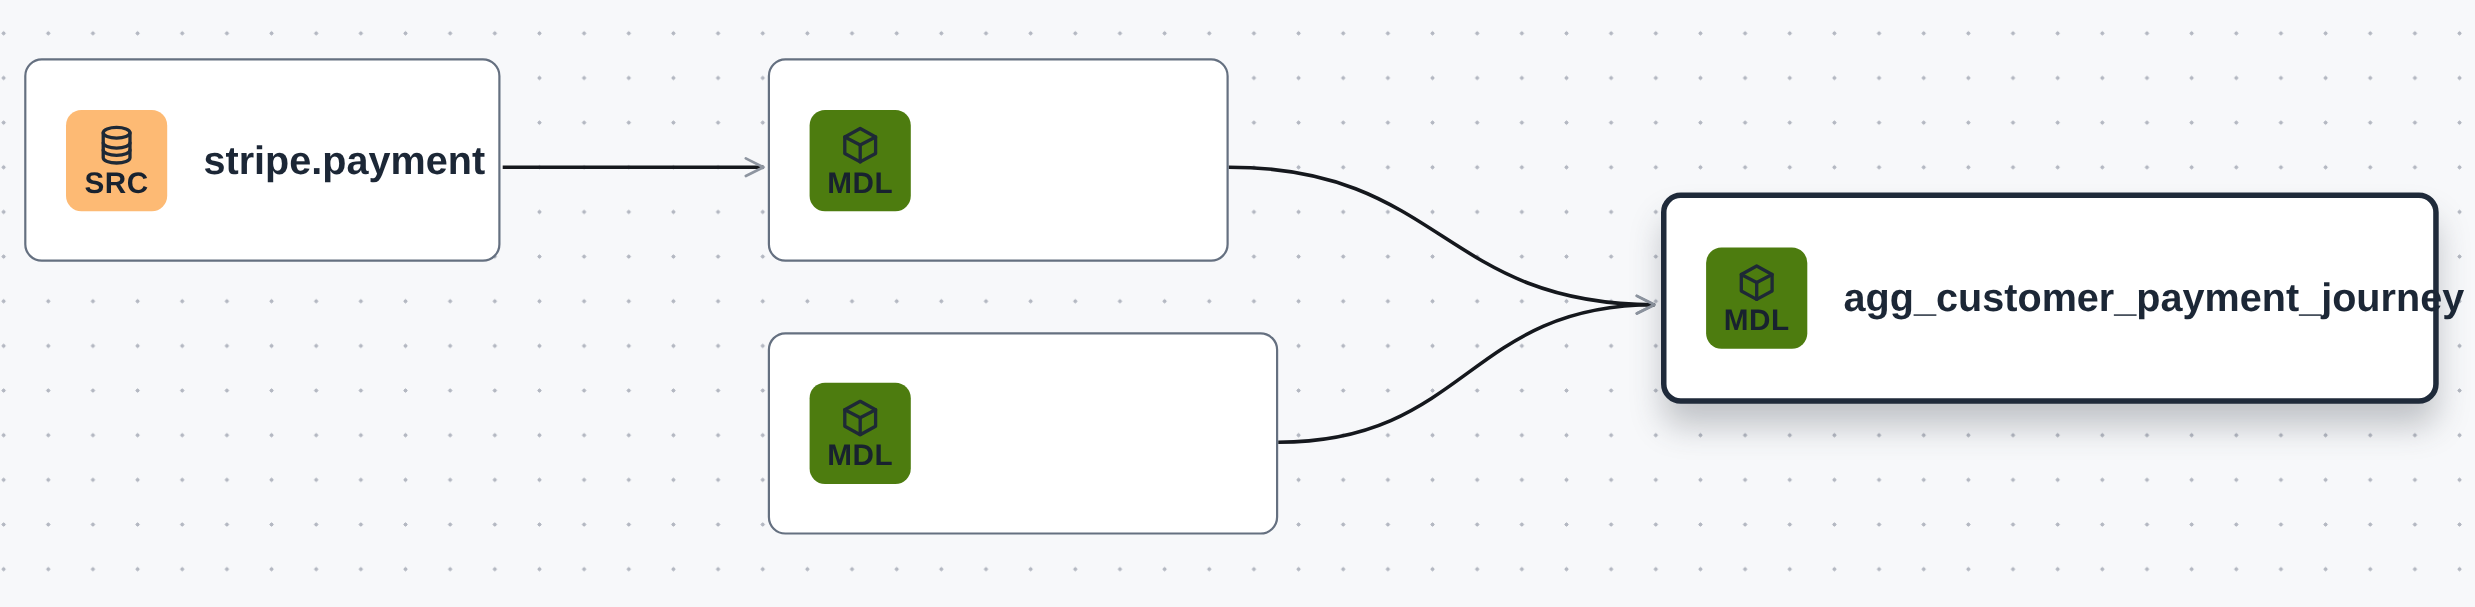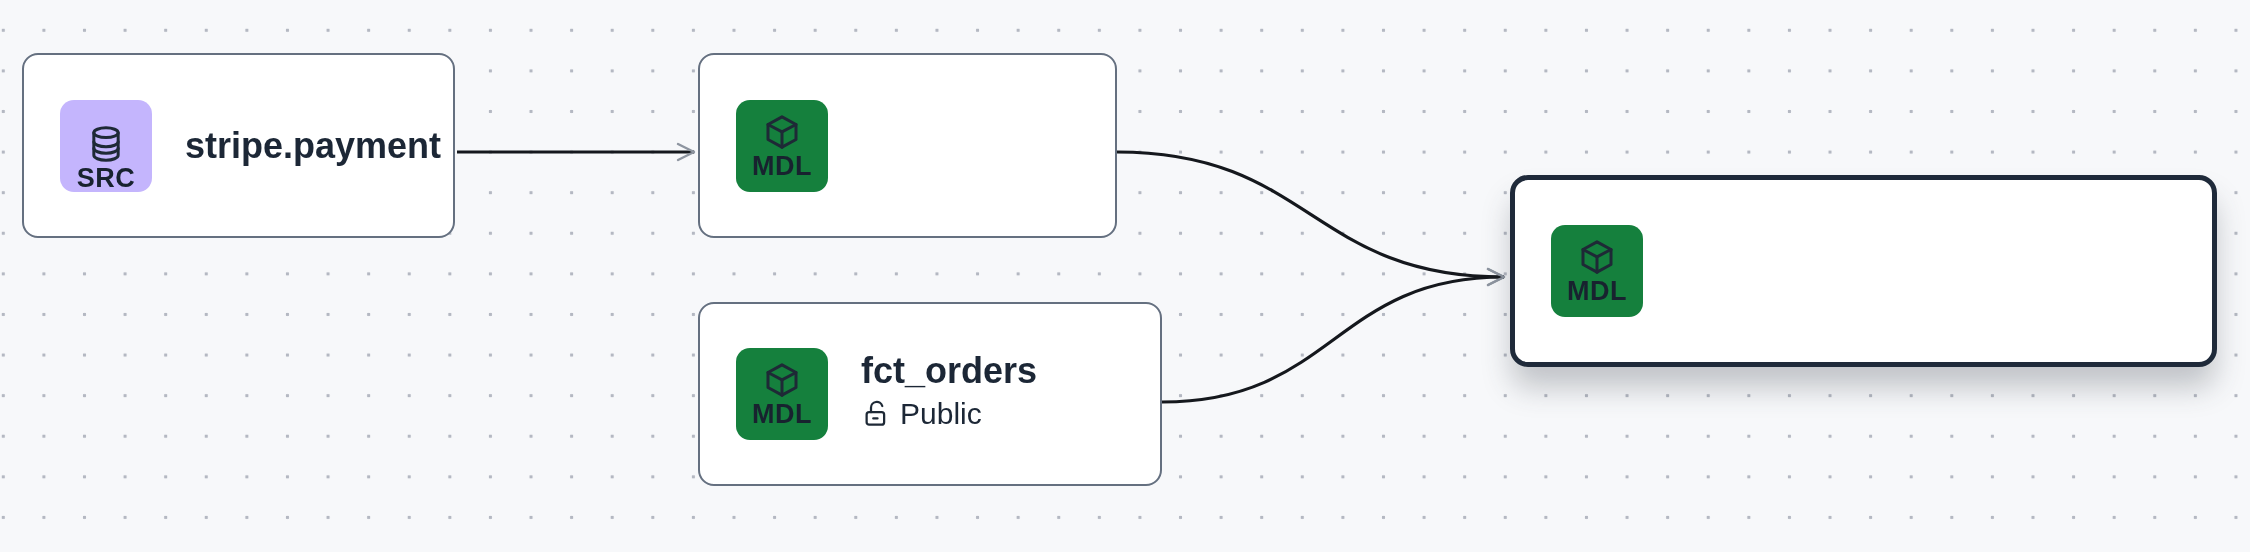--- a/index.html
+++ b/index.html
@@ -40,22 +40,22 @@
     box-shadow: 0 22px 30px -2px rgba(52,58,70,0.28);
   }
   .badge {
     width: 92px; height: 92px;
     border-radius: 14px;
     flex: 0 0 auto;
     display: flex; flex-direction: column;
     align-items: center; justify-content: center;
     gap: 1px;
   }
-  .badge-src { background: #c4b5fd; justify-content: flex-end; }
-  .badge-mdl { background: #15803d; }
+  .badge-src { background: #fdba74; }
+  .badge-mdl { background: #4d7c0f; }
   .badge svg { width: 40px; height: 40px; display: block; }
   .badge-label {
     font-size: 27px; font-weight: 600; line-height: 1;
     color: #18222f; letter-spacing: 0.5px;
   }
   .node-title {
     font-size: 36px; font-weight: 700;
     color: #1c2736; white-space: nowrap; line-height: 1.2;
   }
   .node-text { display: flex; flex-direction: column; transform: translateY(-4px); }
@@ -109,37 +109,27 @@
 
   <div class="node" style="left:698px; top:302px; width:464px; height:184px;">
     <div class="badge badge-mdl">
       <svg viewBox="0 0 24 24">
         <path class="icon-stroke" d="M12 2.9 L20.4 7.5 V16.5 L12 21.1 L3.6 16.5 V7.5 Z"></path>
         <path class="icon-stroke" d="M3.6 7.5 L12 11.9 L20.4 7.5"></path>
         <path class="icon-stroke" d="M12 11.9 V21.1"></path>
       </svg>
       <span class="badge-label">MDL</span>
     </div>
-    <div class="node-text">
-      <div class="node-title">fct_orders</div>
-      <div class="access-row">
-        <svg viewBox="0 0 24 24">
-          <rect class="icon-stroke" x="4.5" y="10.5" width="14" height="10" rx="2"></rect>
-          <path class="icon-stroke" d="M8 10.5 V7 a4.6 4.6 0 0 1 9 -1.4"></path>
-          <path class="icon-stroke" d="M9.8 15.5 h3.4"></path>
-        </svg>
-        <span>Public</span>
-      </div>
-    </div>
   </div>
 
   <div class="node selected" style="left:1510px; top:175px; width:707px; height:192px;">
     <div class="badge badge-mdl">
       <svg viewBox="0 0 24 24">
         <path class="icon-stroke" d="M12 2.9 L20.4 7.5 V16.5 L12 21.1 L3.6 16.5 V7.5 Z"></path>
         <path class="icon-stroke" d="M3.6 7.5 L12 11.9 L20.4 7.5"></path>
         <path class="icon-stroke" d="M12 11.9 V21.1"></path>
       </svg>
       <span class="badge-label">MDL</span>
     </div>
+    <div class="node-title">agg_customer_payment_journey</div>
   </div>
 
 </div>
 
 </body></html>

